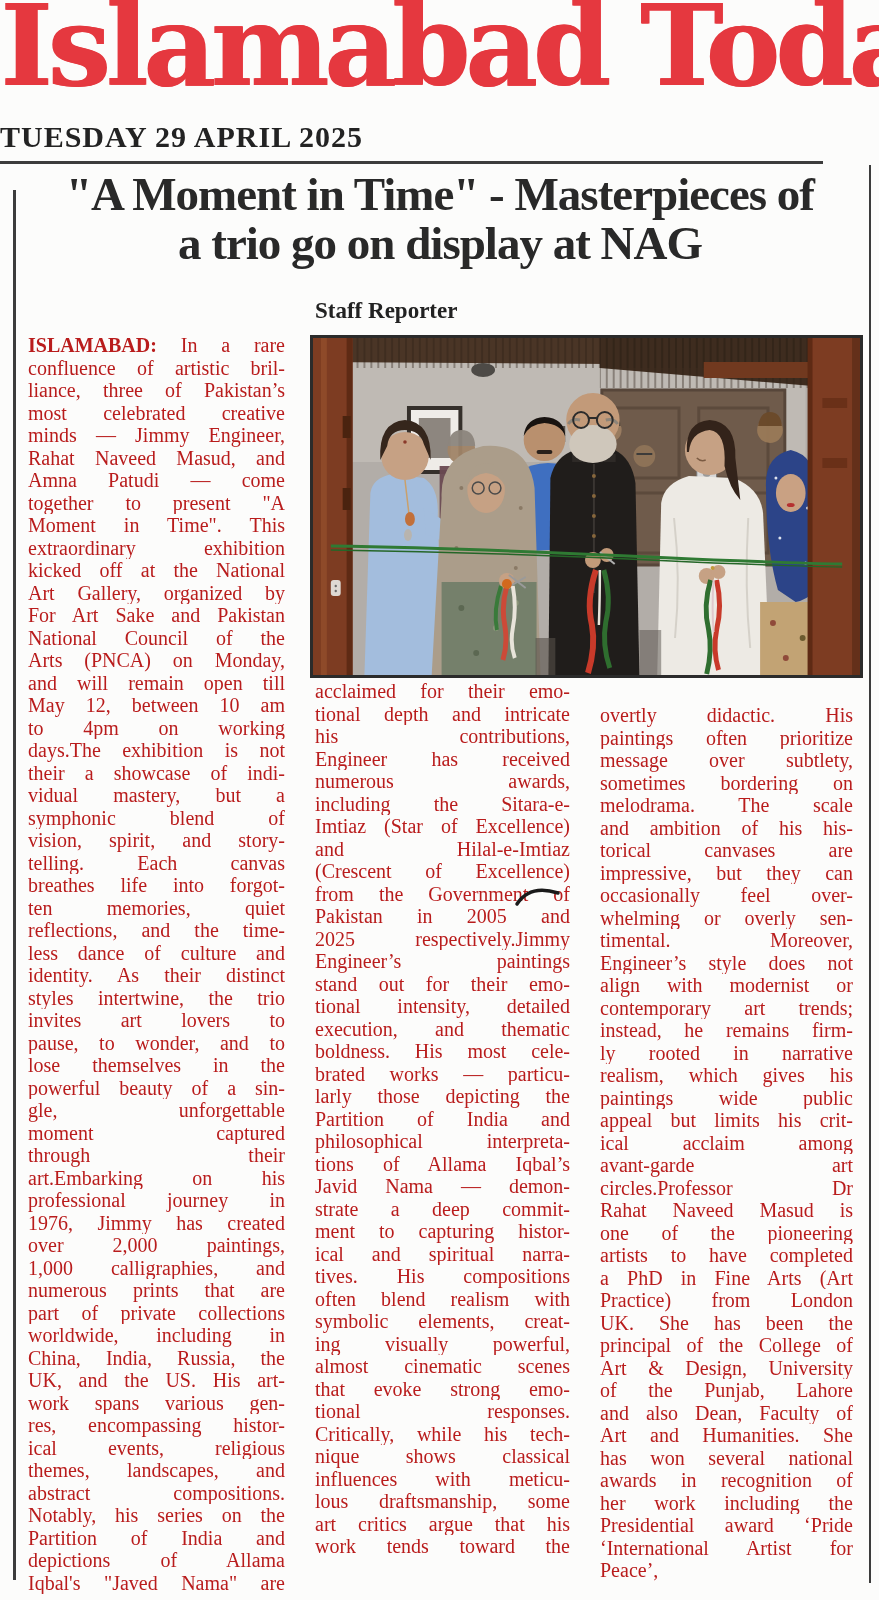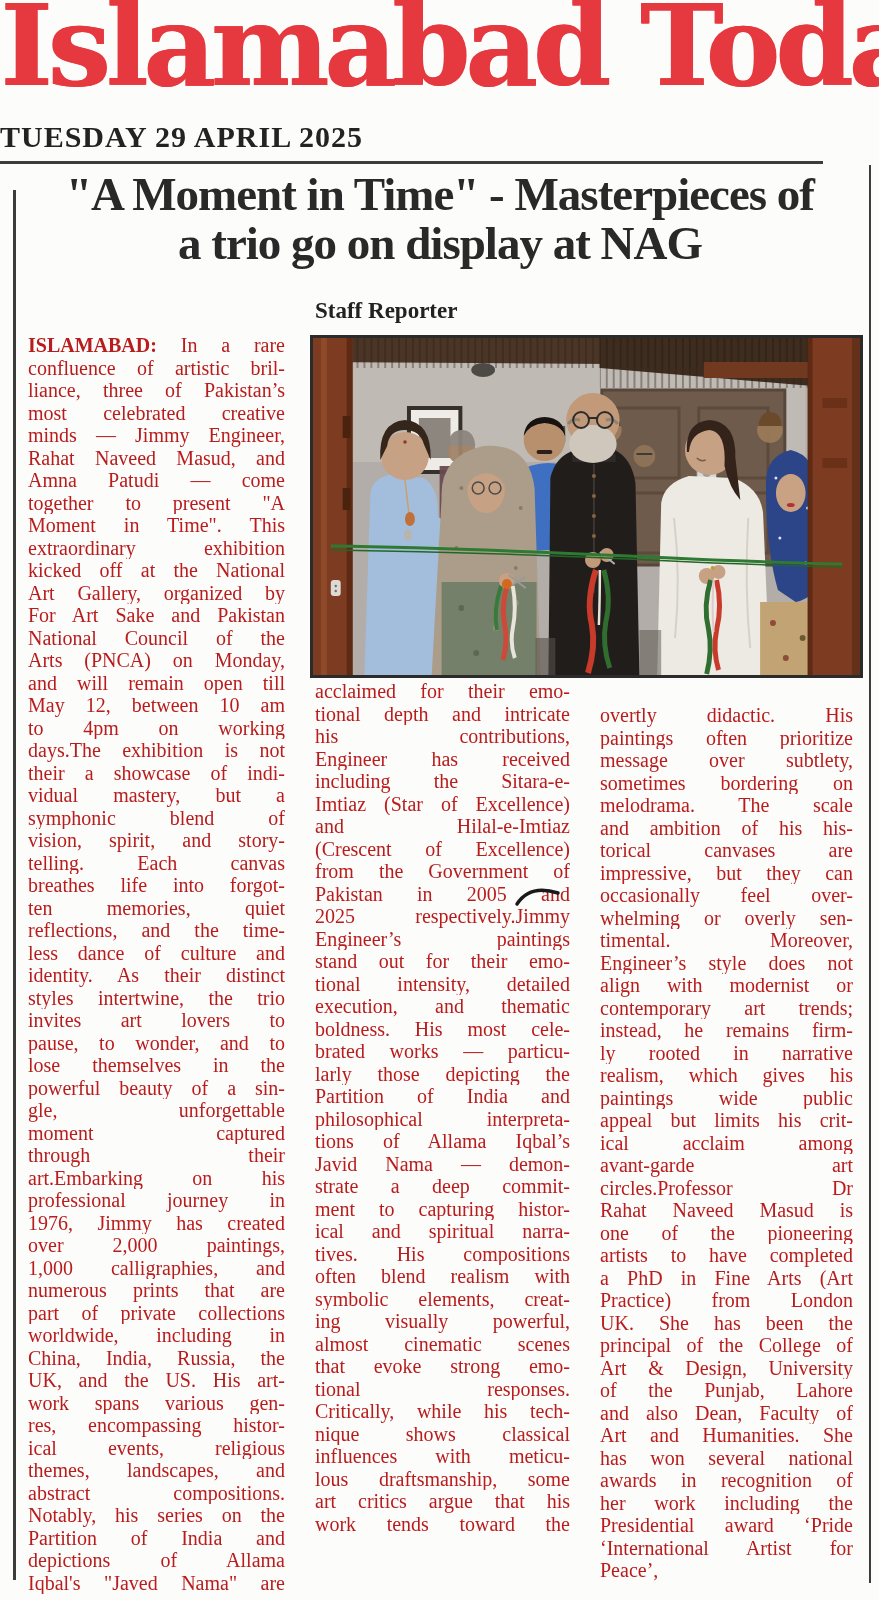--- a/index.html
+++ b/index.html
@@ -301,20 +301,21 @@
       <div class="line">Notably, his series on the</div>
       <div class="line">Partition of India and</div>
       <div class="line">depictions of Allama</div>
       <div class="line">Iqbal's "Javed Nama" are</div>
     </div>
   <div class="col col-mid">
       <div class="line">acclaimed for their emo-</div>
       <div class="line">tional depth and intricate</div>
       <div class="line">his contributions,</div>
       <div class="line">Engineer has received</div>
+      <div class="line">numerous awards,</div>
       <div class="line">including the Sitara-e-</div>
       <div class="line">Imtiaz (Star of Excellence)</div>
       <div class="line">and Hilal-e-Imtiaz</div>
       <div class="line">(Crescent of Excellence)</div>
       <div class="line">from the Government of</div>
       <div class="line">Pakistan in 2005 and</div>
       <div class="line">2025 respectively.Jimmy</div>
       <div class="line">Engineer’s paintings</div>
       <div class="line">stand out for their emo-</div>
       <div class="line">tional intensity, detailed</div>

